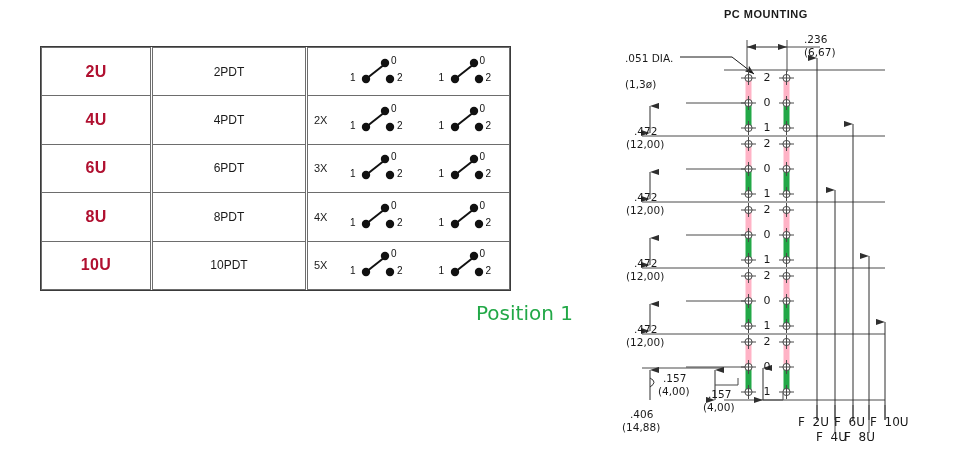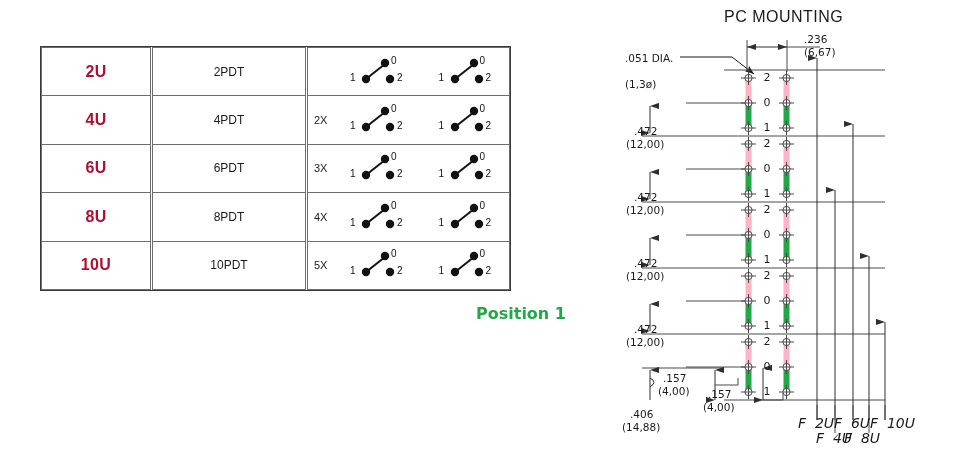--- a/index.html
+++ b/index.html
@@ -33,42 +33,42 @@
   .schem-wrap{
     position:absolute;left:30px;right:4px;top:0;bottom:0;
     display:flex;align-items:center;justify-content:center;gap:10px;
   }
   .sw{position:relative;width:86px;height:36px;}
   .sw svg{position:absolute;left:0;top:0;}
   .sw .lbl{position:absolute;font-size:10px;color:#111;}
 
   
   #legend{position:absolute;left:476px;top:300px;}
-  .leg-line{font-size:16px;font-weight:bold;line-height:27px;
+  .leg-line{font-size:20px;font-weight:normal;line-height:27px;
     font-family:"DejaVu Sans",sans-serif;}
   .leg-1{color:#22a847;}
   .leg-2{color:#ffb3c6;}
 
   
   #pc-mounting{position:absolute;left:620px;top:0;width:358px;height:460px;}
   #pc-title{
-    position:absolute;left:104px;top:8px;font-size:16px;font-weight:normal;
+    position:absolute;left:104px;top:8px;font-size:11px;font-weight:bold;
     letter-spacing:.5px;color:#1a1a1a;
   }
   .dim-txt{
     position:absolute;font-family:"DejaVu Sans",sans-serif;
     font-size:10.5px;line-height:12.5px;color:#1a1a1a;white-space:pre;text-align:right;
   }
   .pinlabel{
     position:absolute;font-family:"DejaVu Sans",sans-serif;font-size:11px;
     color:#1a1a1a;text-align:center;width:14px;
   }
   .flabel{
-    position:absolute;font-family:"DejaVu Sans",sans-serif;font-size:14px;
-    color:#1a1a1a;white-space:pre;font-style:italic;
+    position:absolute;font-family:"DejaVu Sans",sans-serif;font-size:12px;
+    color:#1a1a1a;white-space:pre;
   }
   #pc-svg{position:absolute;left:0;top:0;}
 </style>
 </head>
 <body>
 
 <div id="option-table">
   <table class="tbl">
     <colgroup>
         <col class="col-a">

